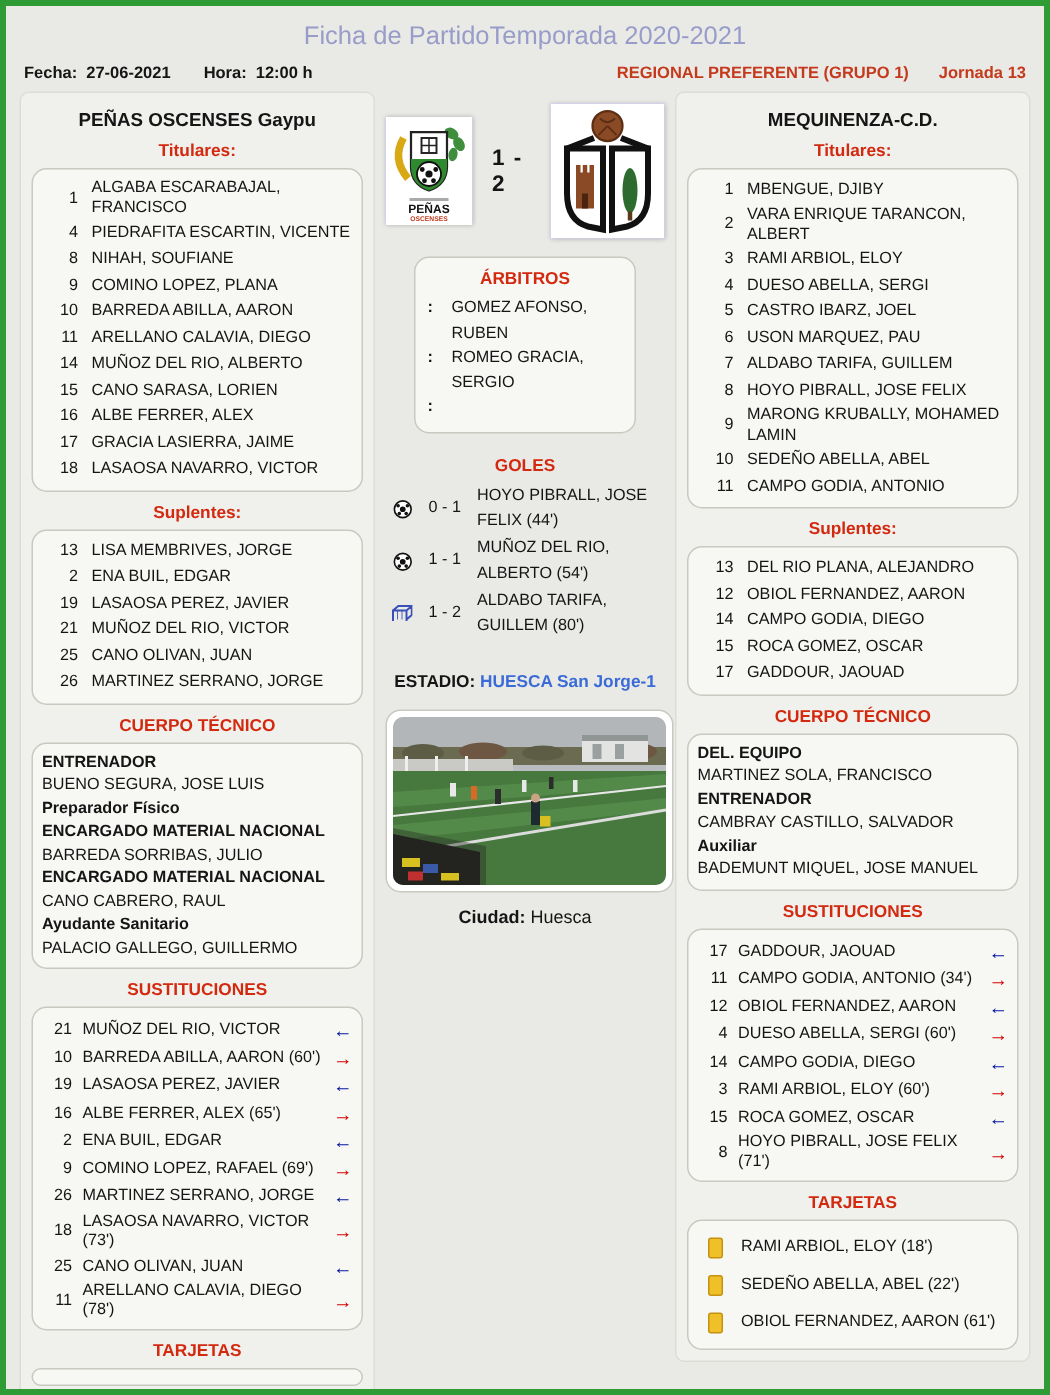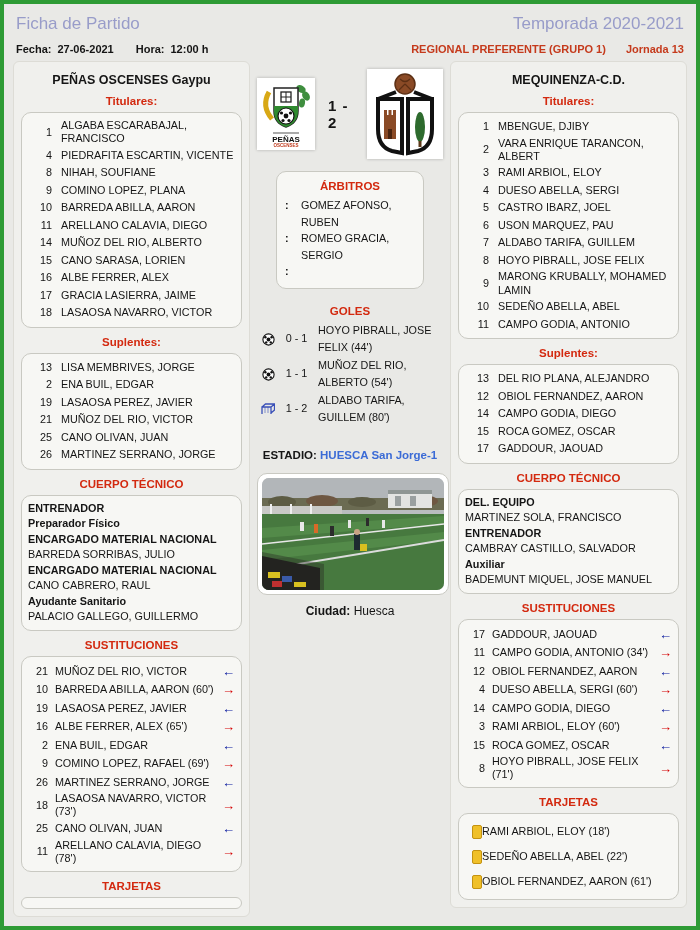--- a/index.html
+++ b/index.html
@@ -3,21 +3,21 @@
 <meta charset="utf-8">
 <style>
   html,body{margin:0;padding:0}
   body{
     width:700px;height:930px;box-sizing:border-box;overflow:hidden;
     border:4px solid #2e9b35;background:#e9e9e6;
     font-family:"Liberation Sans",sans-serif;color:#151515;
   }
   .page{padding:5px 9px 0}
   
-  .hdr{display:flex;justify-content:space-between;align-items:baseline;
+  .hdr{display:flex;justify-content:center;align-items:baseline;
        color:#989cc9;font-size:17px;padding:5px 3px 2px}
   .meta{display:flex;justify-content:space-between;align-items:flex-end;
         font-size:11px;font-weight:bold;padding:7px 3px 6px}
   .meta .grp{display:flex;gap:6px;align-items:baseline}
   .meta .val{margin-right:16px}
   .comp{color:#c53a1c}
   .jornada{color:#c53a1c;margin-left:14px}
   
   .cols{display:flex;gap:7px;align-items:flex-start}
   .teamcol{width:237px;box-sizing:border-box;background:#f0f0ed;
@@ -31,21 +31,21 @@
   .pnum{width:24px;text-align:right;padding-right:9px;flex:none}
   .pname{flex:1}
   .srole{font-weight:bold;font-size:10.8px;line-height:15.5px}
   .sname{font-size:10.8px;line-height:15.5px}
   .subrow{display:flex;align-items:center;font-size:10.8px;line-height:1.2;
           min-height:16.5px;padding:1px 0}
   .subrow .pnum{width:20px;padding-right:7px}
   .arrow{width:16px;flex:none;text-align:right;font-weight:bold;font-size:13px;line-height:1}
   .arrow.in::before{content:"\2190";color:#00129b}
   .arrow.out::before{content:"\2192";color:#d40000}
-  .cardrow{display:flex;align-items:center;padding:3px 0 3px 7px;
+  .cardrow{display:flex;align-items:center;gap:12px;padding:3px 0 3px 7px;
            font-size:10.8px;line-height:1.25;min-height:19px}
   .cstack{display:flex;flex-direction:column;gap:2px;flex:none;width:10px}
   .yc{width:8px;height:12px;background:#f0c028;border:1px solid #c49210;border-radius:2px}
   
   .crests{display:flex;align-items:center;justify-content:center;gap:13px;margin:6px 0 12px}
   .crestbox{background:#c4b5fd;box-shadow:0 0 3px rgba(0,0,0,.25);flex:none;font-size:0}
   .score{font-size:15px;font-weight:bold;letter-spacing:1px}
   .refbox{margin:4px 19px 0;padding:4px 8px 8px}
   .refbox .sec{margin:4px 0 5px}
   .refrow{display:flex;gap:11px;font-size:10.8px;line-height:16.5px}
@@ -160,20 +160,21 @@
         </div>
           <div class="prow">
           <span class="pnum">26</span>
           <span class="pname">MARTINEZ SERRANO, JORGE</span>
         </div>
         </div>
       <div class="sec">CUERPO TÉCNICO</div>
       <div class="box">
           <div>
           <div class="srole">ENTRENADOR</div>
+          <div class="sname">BUENO SEGURA, JOSE LUIS</div>
         </div>
           <div>
           <div class="srole">Preparador Físico</div>
         </div>
           <div>
           <div class="srole">ENCARGADO MATERIAL NACIONAL</div>
           <div class="sname">BARREDA SORRIBAS, JULIO</div>
         </div>
           <div>
           <div class="srole">ENCARGADO MATERIAL NACIONAL</div>

